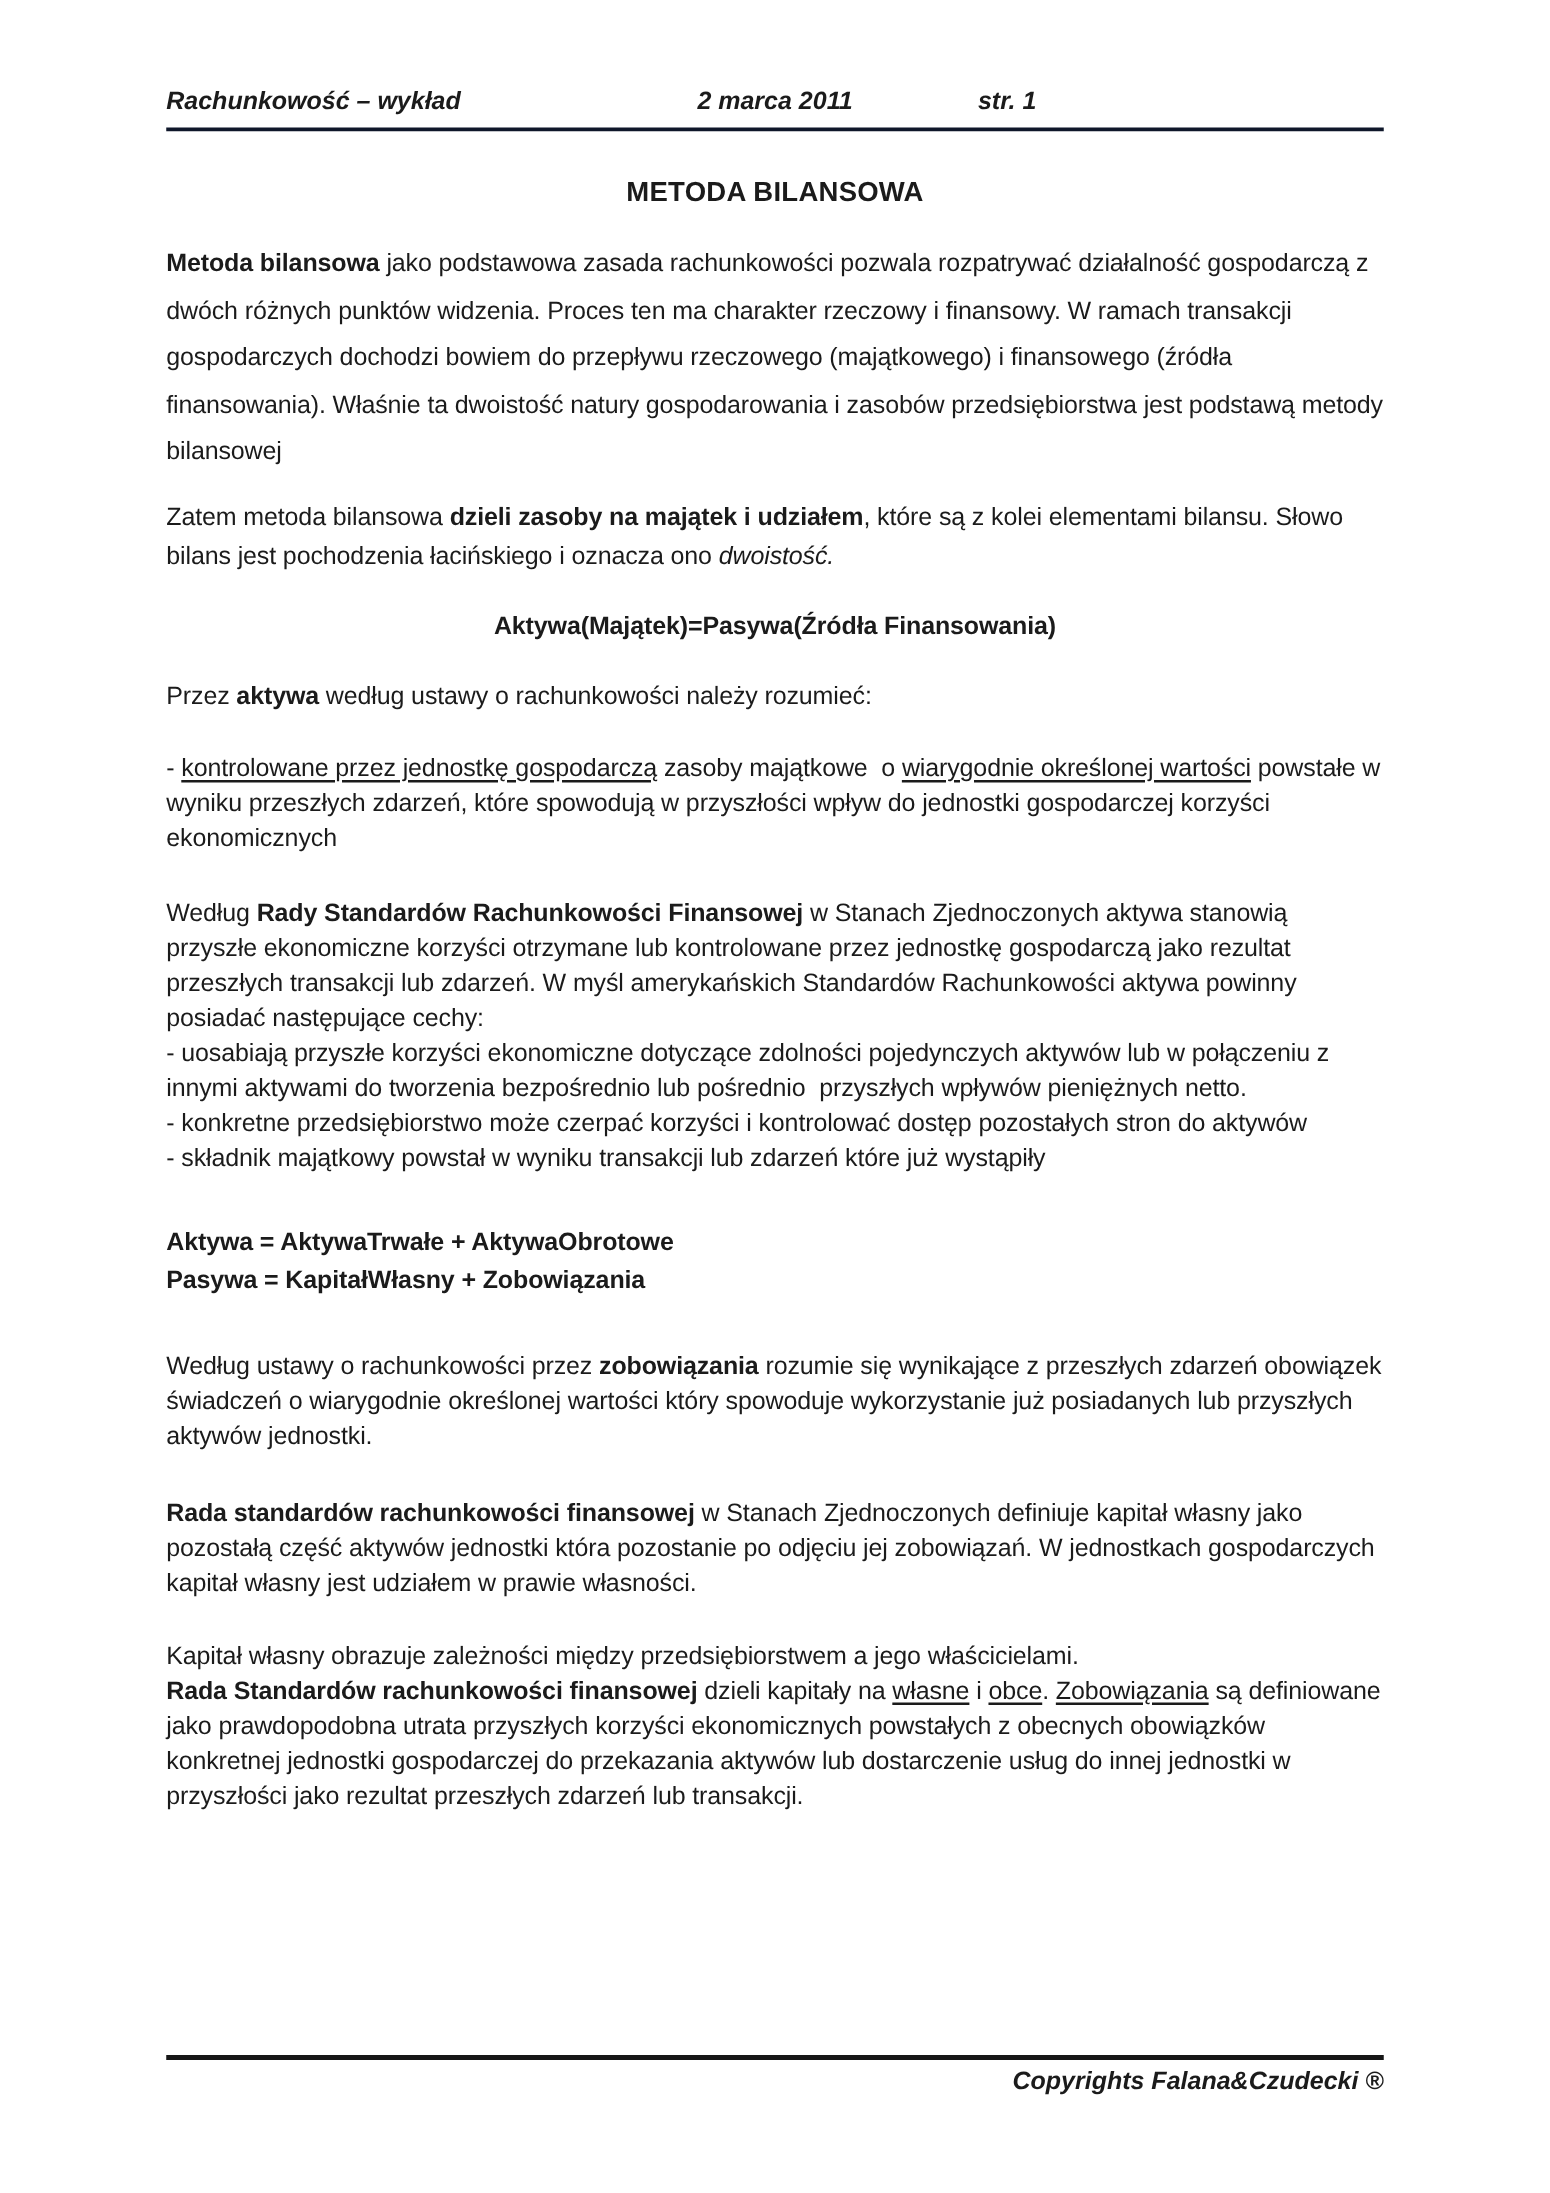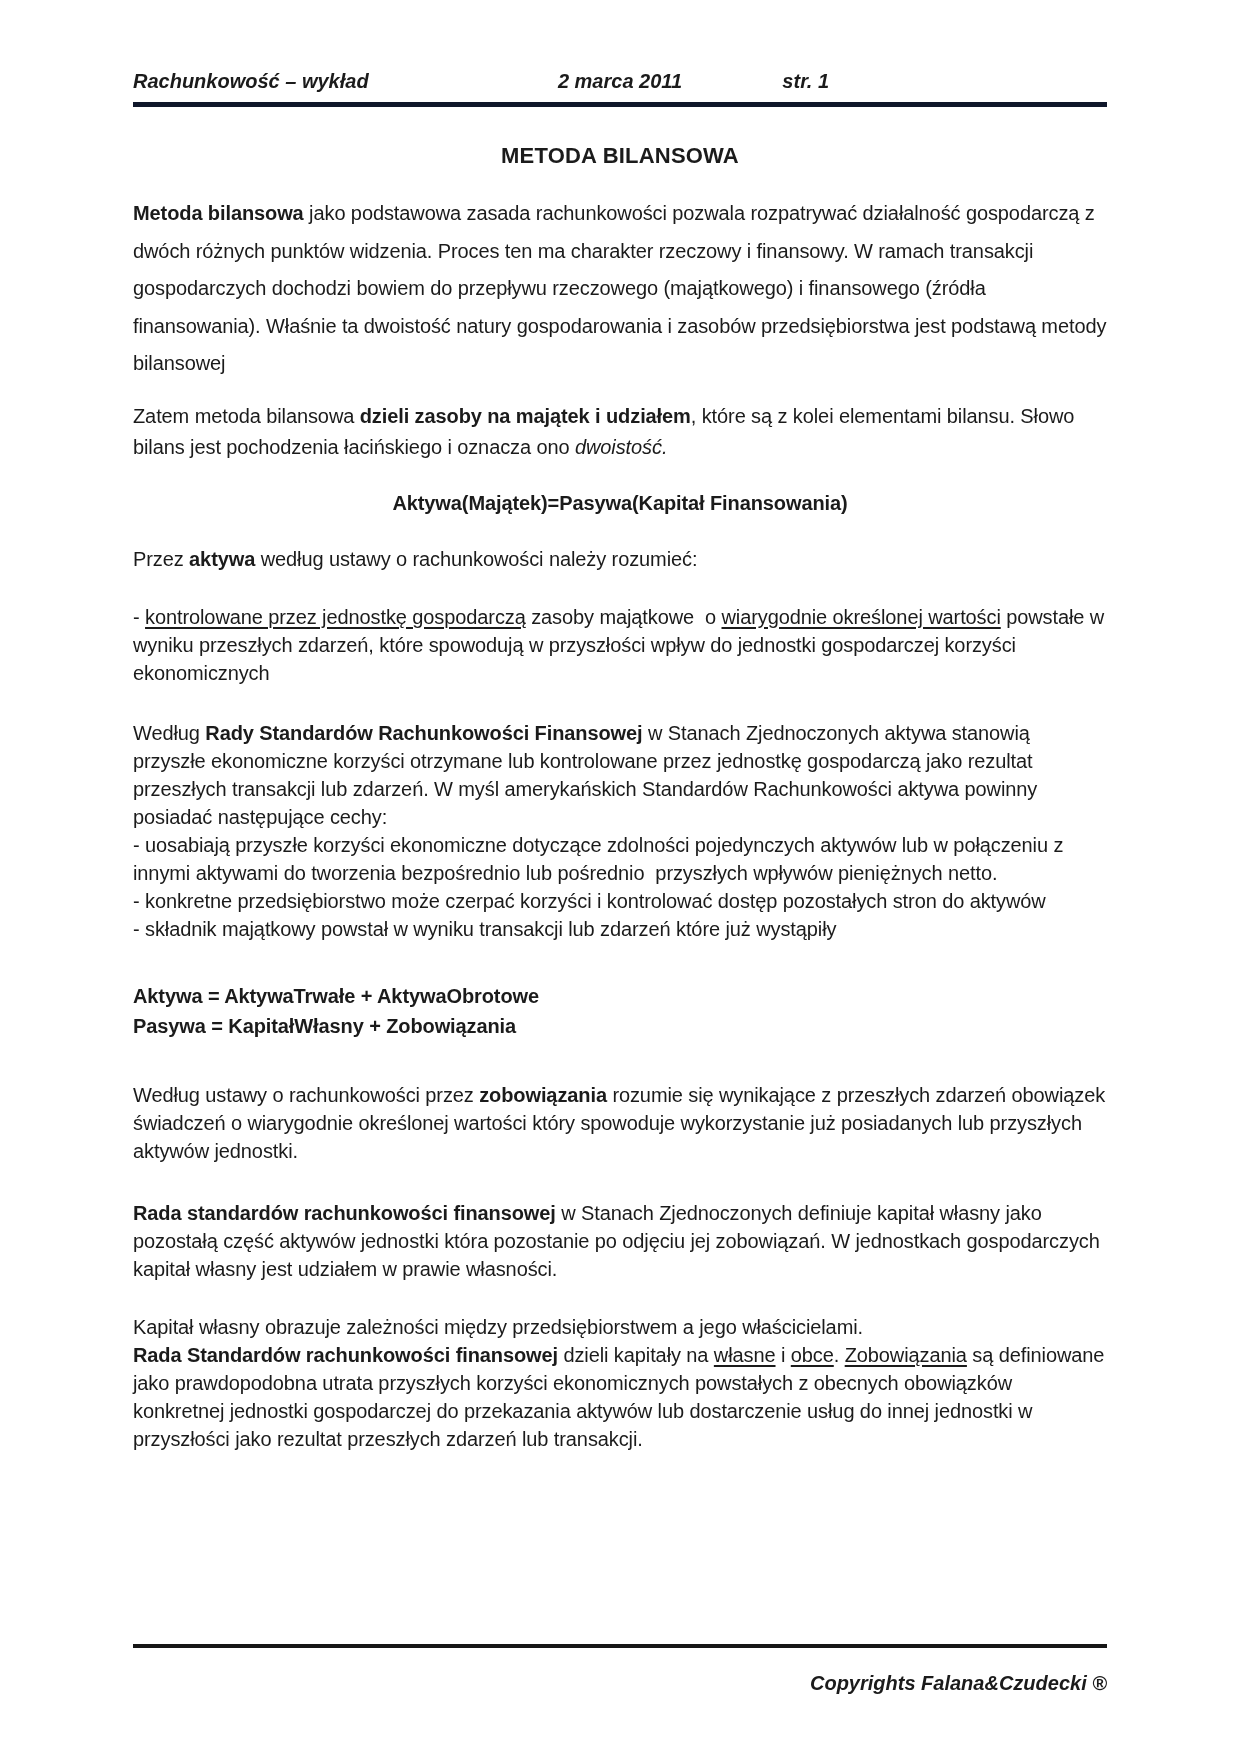--- a/index.html
+++ b/index.html
@@ -19,21 +19,21 @@
     padding: 70px 133px 0 133px;
     overflow: hidden;
   }
   
   .page-header {
     display: flex;
     align-items: baseline;
     font-size: 20px;
     font-weight: bold;
     font-style: italic;
-    border-bottom: 5px solid #0f172a;
+    border-bottom: 3px solid #0f172a;
     padding-bottom: 9px;
   }
   .page-header .ph-left   { flex: 1; text-align: left; }
   .page-header .ph-center { flex: 1; text-align: center; }
   .page-header .ph-right  { flex: 1; text-align: left; }
 
   
   .doc-title {
     margin: 36px 0 0 0;
     text-align: center;
@@ -71,21 +71,21 @@
     position: absolute;
     left: 133px;
     right: 133px;
     top: 1644px;
   }
   .footer-rule {
     border-top: 4px solid #161616;
     height: 0;
   }
   .footer-text {
-    margin-top: 24px;
+    margin-top: 6px;
     text-align: right;
     font-size: 20px;
     font-weight: bold;
     font-style: italic;
   }
 </style>
 </head>
 <body>
 
 <div class="page" data-name="document-page">
@@ -94,21 +94,21 @@
     <span class="ph-left" data-name="header-course-title">Rachunkowość – wykład</span>
     <span class="ph-center" data-name="header-date">2 marca 2011</span>
     <span class="ph-right" data-name="header-page-number">str. 1</span>
   </header>
 
   <h1 class="doc-title" data-name="document-title">METODA BILANSOWA</h1>
 
   <main class="doc-body" data-name="document-body">
       <p class="block paragraph" data-name="intro-paragraph"><span class="b" data-name="text-run">Metoda bilansowa</span><span data-name="text-run"> jako podstawowa zasada rachunkowości pozwala rozpatrywać działalność gospodarczą z dwóch różnych punktów widzenia. Proces ten ma charakter rzeczowy i finansowy. W ramach transakcji gospodarczych dochodzi bowiem do przepływu rzeczowego (majątkowego) i finansowego (źródła finansowania). Właśnie ta dwoistość natury gospodarowania i zasobów przedsiębiorstwa jest podstawą metody bilansowej</span></p>
       <p class="block paragraph" data-name="method-divides-paragraph"><span data-name="text-run">Zatem metoda bilansowa </span><span class="b" data-name="text-run">dzieli zasoby na majątek i udziałem</span><span data-name="text-run">, które są z kolei elementami bilansu. Słowo bilans jest pochodzenia łacińskiego i oznacza ono </span><span class="i" data-name="text-run">dwoistość.</span></p>
-      <div class="block formula" data-name="balance-equation"><span class="b" data-name="text-run">Aktywa(Majątek)=Pasywa(Kapitał Finansowania)</span></div>
+      <div class="block formula" data-name="balance-equation"><span class="b" data-name="text-run">Aktywa(Majątek)=Pasywa(Źródła Finansowania)</span></div>
       <p class="block paragraph" data-name="assets-definition-lead"><span data-name="text-run">Przez </span><span class="b" data-name="text-run">aktywa</span><span data-name="text-run"> według ustawy o rachunkowości należy rozumieć:</span></p>
       <p class="block paragraph" data-name="assets-definition-item"><span data-name="text-run">- </span><span class="u" data-name="text-run">kontrolowane przez jednostkę gospodarczą</span><span data-name="text-run"> zasoby majątkowe  o </span><span class="u" data-name="text-run">wiarygodnie określonej wartości</span><span data-name="text-run"> powstałe w wyniku przeszłych zdarzeń, które spowodują w przyszłości wpływ do jednostki gospodarczej korzyści ekonomicznych</span></p>
       <p class="block paragraph" data-name="fasb-assets-paragraph"><span data-name="text-run">Według </span><span class="b" data-name="text-run">Rady Standardów Rachunkowości Finansowej</span><span data-name="text-run"> w Stanach Zjednoczonych aktywa stanowią przyszłe ekonomiczne korzyści otrzymane lub kontrolowane przez jednostkę gospodarczą jako rezultat przeszłych transakcji lub zdarzeń. W myśl amerykańskich Standardów Rachunkowości aktywa powinny posiadać następujące cechy:
 - uosabiają przyszłe korzyści ekonomiczne dotyczące zdolności pojedynczych aktywów lub w połączeniu z innymi aktywami do tworzenia bezpośrednio lub pośrednio  przyszłych wpływów pieniężnych netto.
 - konkretne przedsiębiorstwo może czerpać korzyści i kontrolować dostęp pozostałych stron do aktywów
 - składnik majątkowy powstał w wyniku transakcji lub zdarzeń które już wystąpiły</span></p>
       <div class="block formula" data-name="assets-liabilities-equations"><span class="b" data-name="text-run">Aktywa = AktywaTrwałe + AktywaObrotowe
 Pasywa = KapitałWłasny + Zobowiązania</span></div>
       <p class="block paragraph" data-name="obligations-paragraph"><span data-name="text-run">Według ustawy o rachunkowości przez </span><span class="b" data-name="text-run">zobowiązania</span><span data-name="text-run"> rozumie się wynikające z przeszłych zdarzeń obowiązek świadczeń o wiarygodnie określonej wartości który spowoduje wykorzystanie już posiadanych lub przyszłych aktywów jednostki.</span></p>
       <p class="block paragraph" data-name="fasb-equity-paragraph"><span class="b" data-name="text-run">Rada standardów rachunkowości finansowej</span><span data-name="text-run"> w Stanach Zjednoczonych definiuje kapitał własny jako pozostałą część aktywów jednostki która pozostanie po odjęciu jej zobowiązań. W jednostkach gospodarczych kapitał własny jest udziałem w prawie własności.</span></p>

